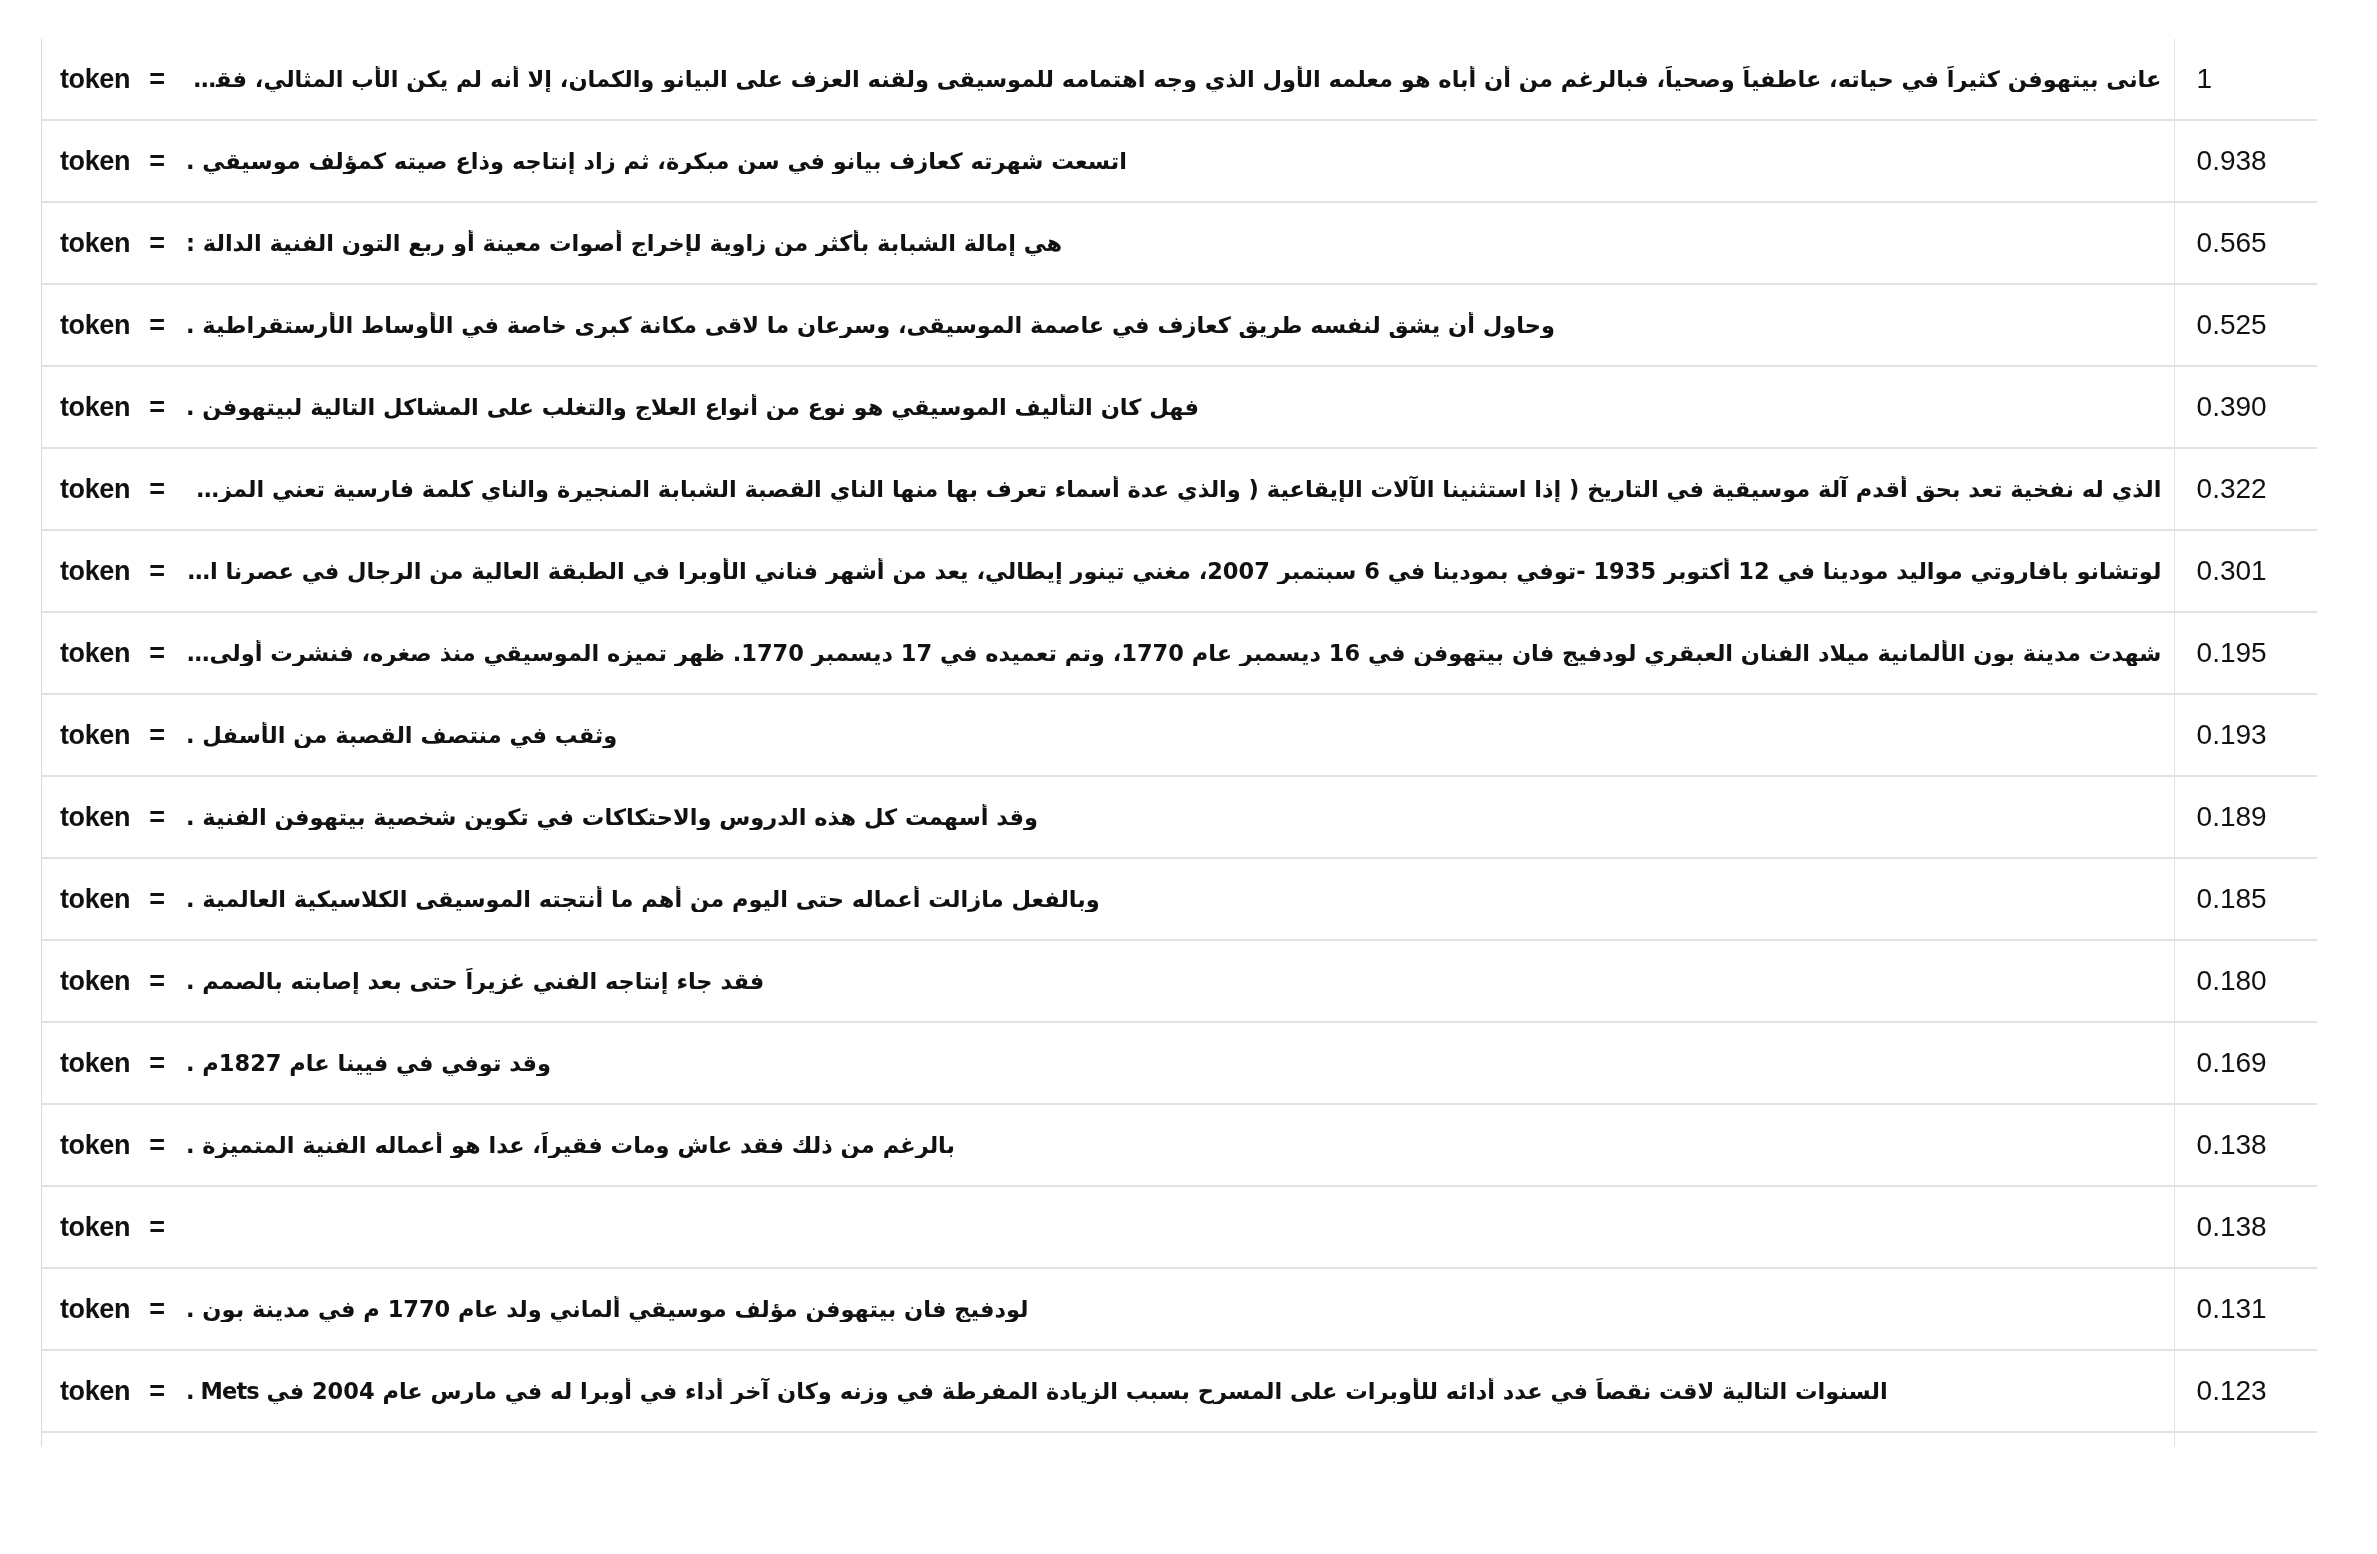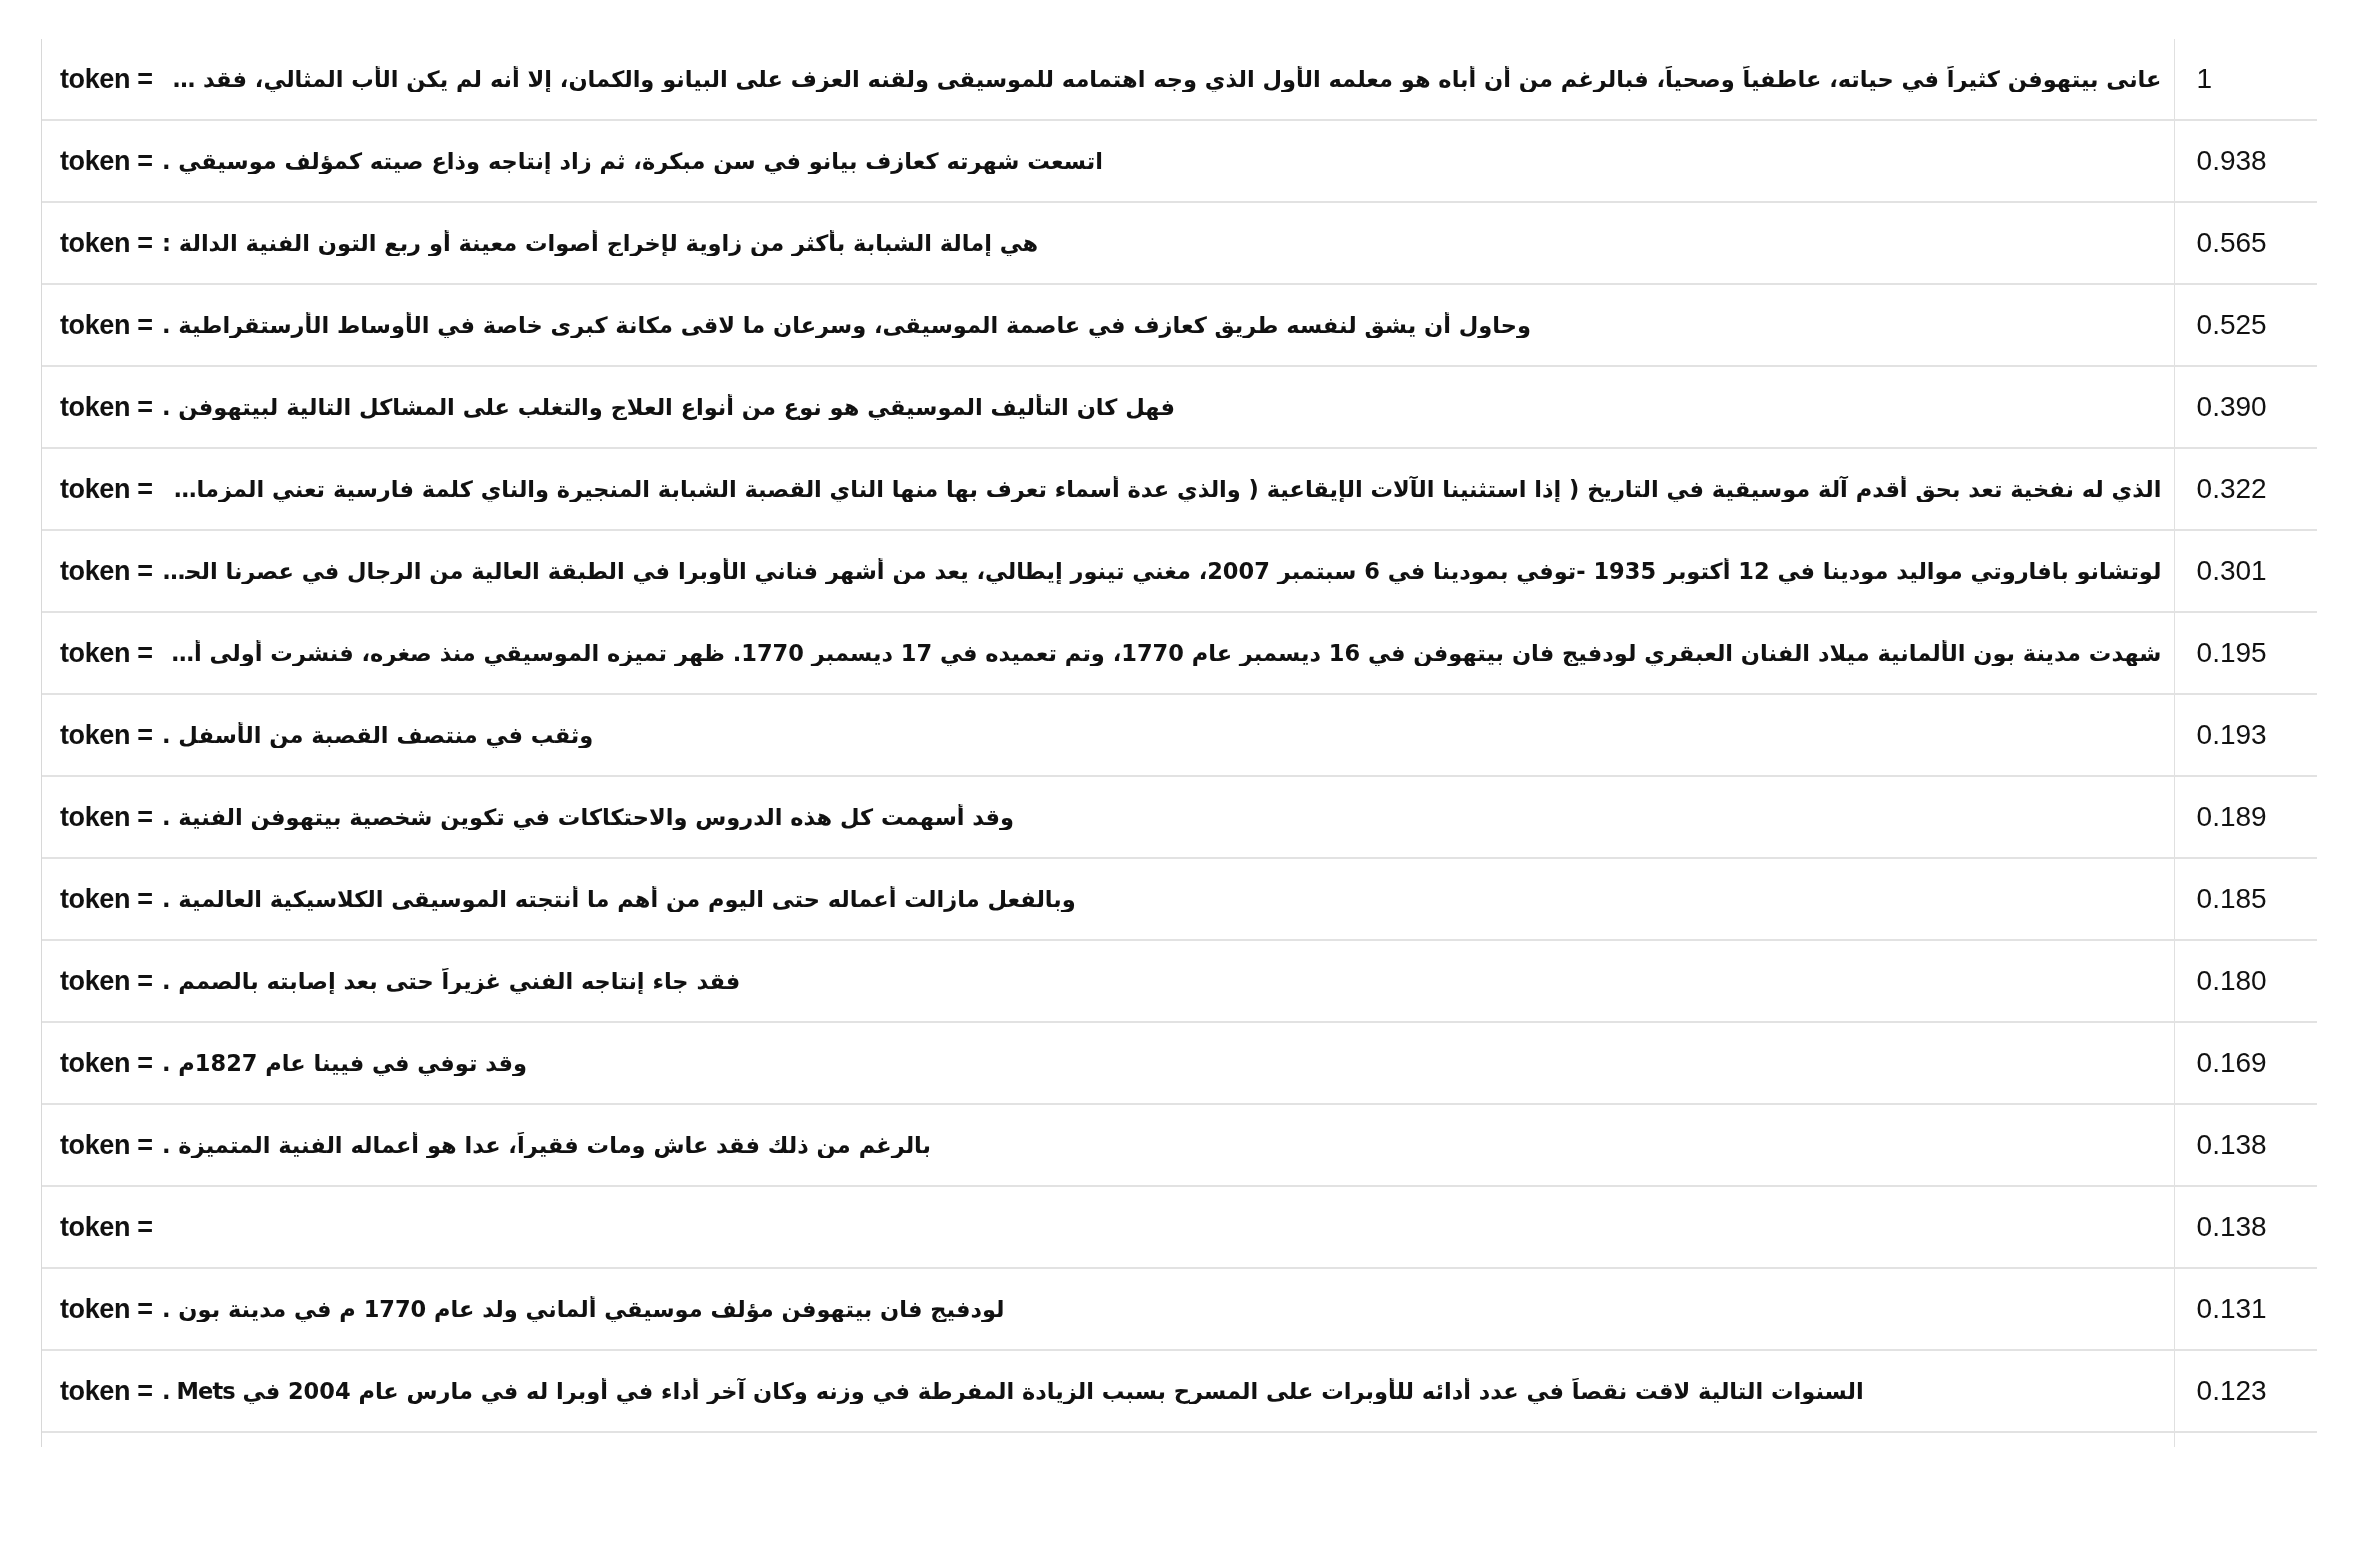--- a/index.html
+++ b/index.html
@@ -69,20 +69,21 @@
       box-sizing: border-box;
       font-size: 27px;
       color: #111;
       white-space: nowrap;
       overflow: hidden;
     }
     .cell.attr {
       width: 2132px;
       padding-left: 18px;
       padding-right: 12.6px;
+      gap: 12px;
     }
     .cell.weight {
       flex: 1;
       padding-left: 21.6px;
       border-left: 1.8px solid #e0e0e0;
       font-size: 28px;
     }
     .token-prefix {
       font-weight: bold;
       letter-spacing: -0.4px;

